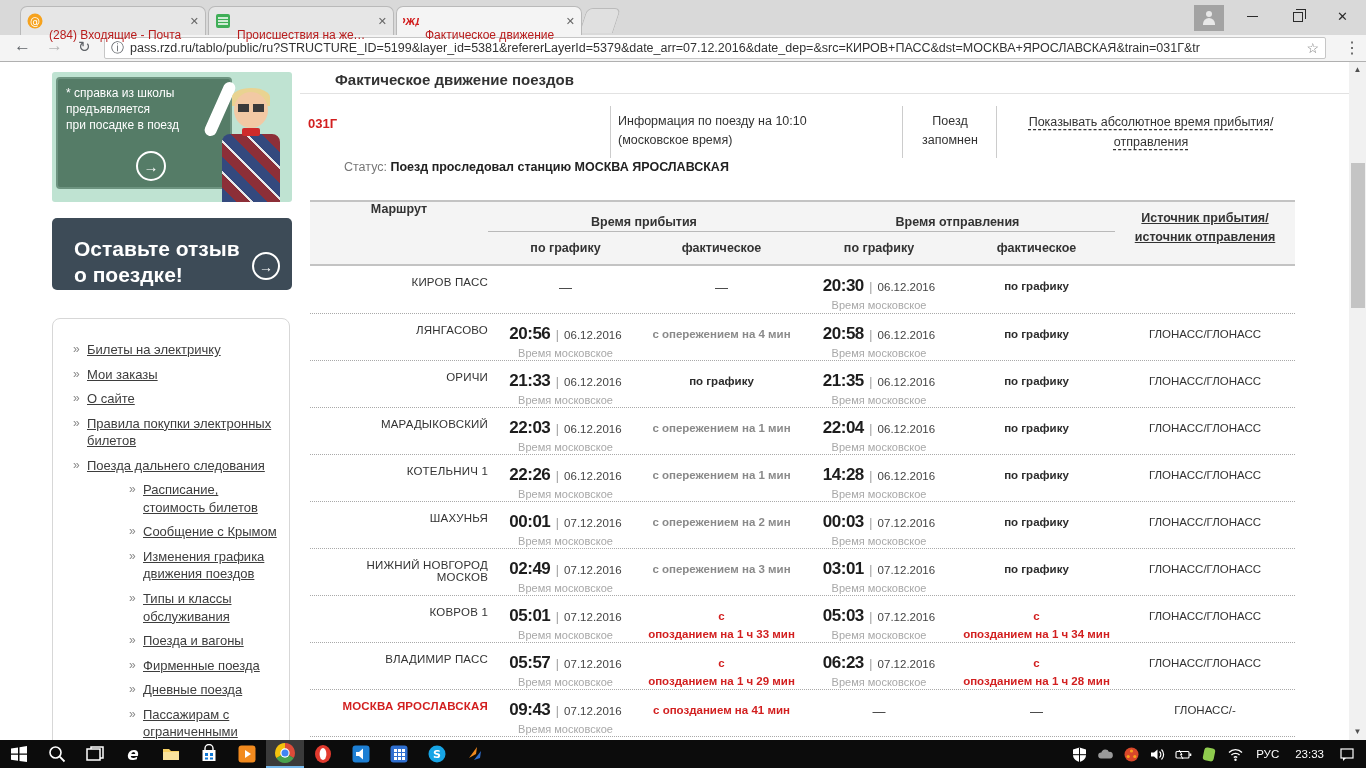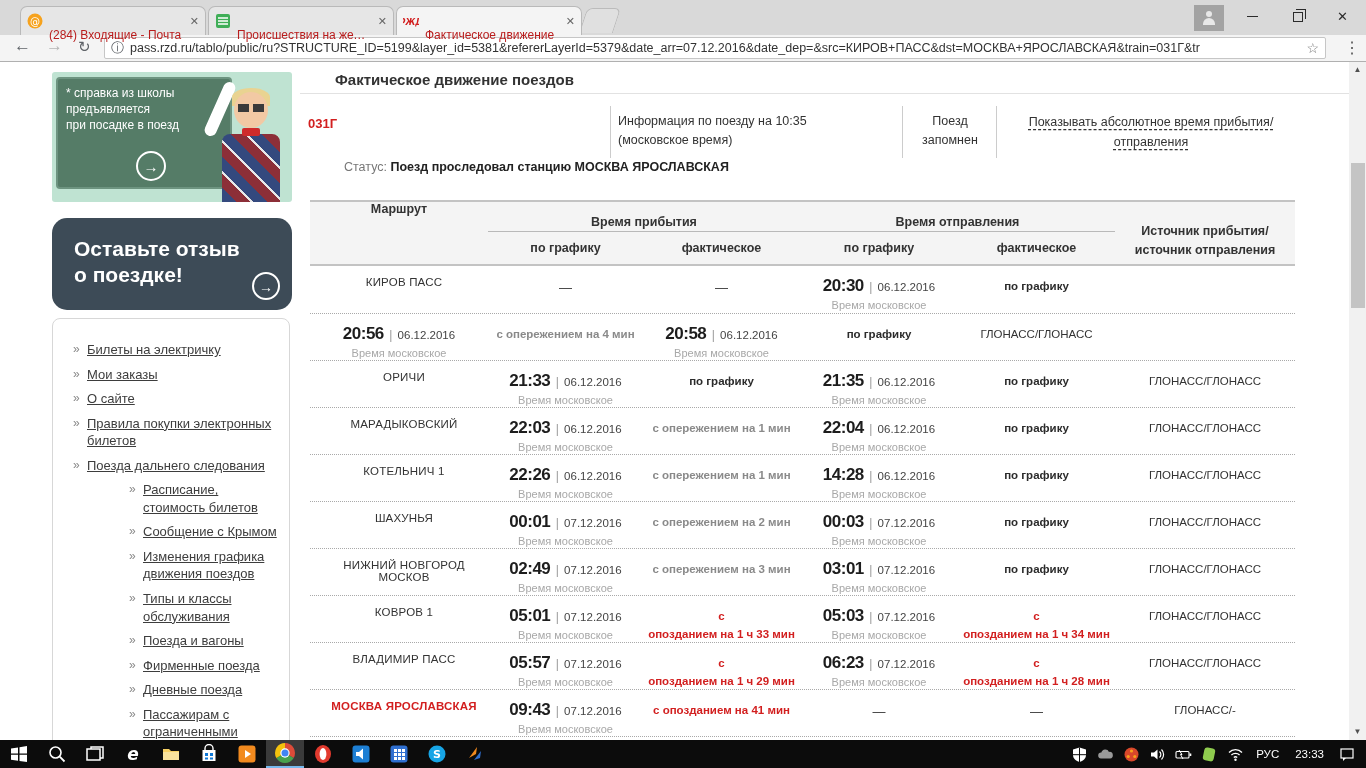--- a/index.html
+++ b/index.html
@@ -70,22 +70,22 @@
   .boy-head { position:absolute; left:22px; top:2px; width:34px; height:36px; border-radius:50%; background:#f2c9a4; }
   .boy-hair { position:absolute; left:20px; top:-2px; width:38px; height:18px; border-radius:50% 50% 0 0; background:#e9d391; }
   .boy-glasses { position:absolute; left:26px; top:14px; width:26px; height:8px;
                  border-left:11px solid #3a3a3a; border-right:11px solid #3a3a3a; }
   .boy-bow { position:absolute; left:30px; top:38px; width:18px; height:8px; background:#cf2b2b; border-radius:2px; }
   .boy-vest { position:absolute; left:10px; top:44px; width:58px; height:68px; border-radius:8px 8px 0 0;
               background:repeating-linear-gradient(45deg,#34497e 0 10px,#8c2f38 10px 20px,#e8e8e8 20px 22px); }
   .boy-arm { position:absolute; left:2px; top:-10px; width:12px; height:58px; background:#fff;
              border-radius:6px; transform:rotate(24deg); }
 
-  .feedback-banner { position:absolute; left:52px; top:156px; width:240px; height:92px; background:#3d4b57;
-                     border-radius:15px; color:#fff; }
+  .feedback-banner { position:absolute; left:52px; top:156px; width:240px; height:72px; background:#3d4b57;
+                     border-radius:5px; color:#fff; }
   .feedback-text { position:absolute; left:22px; top:18px; font-size:21px; font-weight:bold;
                    line-height:1.25; white-space:pre-line; }
   .feedback-arrow { position:absolute; right:12px; bottom:10px; width:28px; height:28px; border:2px solid #fff;
                     border-radius:50%; text-align:center; line-height:26px; font-size:14px; }
 
   .side-menu { position:absolute; left:52px; top:256px; width:238px; height:440px;
                border:1px solid #d7d7d7; border-radius:8px; background:#fff; padding:22px 8px 10px 20px;
                overflow:hidden; }
   .side-menu ul { list-style:none; }
   .mi { position:relative; margin-bottom:7px; font-size:13px; line-height:1.35; }
@@ -116,28 +116,28 @@
 
   
   .ttable { position:absolute; left:10px; top:138px; width:985px; }
   .tgrid { display:grid; grid-template-columns:178px 155px 157px 158px 157px 180px; }
   .thead { background:#f4f4f4; border-top:2px solid #c3c3c3; border-bottom:2px solid #c3c3c3;
            grid-template-rows:30px 32px; }
   .th { font-size:12.5px; font-weight:bold; color:#333; text-align:center; }
   .th-route { grid-column:1; grid-row:1; }
   .th-arr { grid-column:2/span 2; grid-row:1; padding-top:13px; border-bottom:1px solid #b9b9b9; }
   .th-dep { grid-column:4/span 2; grid-row:1; padding-top:13px; border-bottom:1px solid #b9b9b9; }
-  .th-src { grid-column:6; grid-row:1/span 2; padding-top:20px; white-space:pre-line; line-height:1.5; }
+  .th-src { grid-column:6; grid-row:1/span 2; padding-top:7px; white-space:pre-line; line-height:1.5;text-decoration:underline; }
   .th-sub { grid-row:2; padding-top:9px; }
 
   .trow { height:47px; border-top:1px dotted #a9a9a9; padding:0; }
   .trow:first-of-type { border-top:none; }
   .rows-end { border-top:1px dotted #a9a9a9; height:1px; }
   .cell { padding-top:10px; text-align:center; }
-  .cell.station { text-align:center; padding-left:10px; font-size:11.5px; color:#333; letter-spacing:.2px; }
+  .cell.station { text-align:right; padding-left:10px; font-size:11.5px; color:#333; letter-spacing:.2px; }
   .cell.station.red { color:#d21f1f; font-weight:bold; }
   .tval .t { font-size:17px; font-weight:bold; color:#1d1d1d; letter-spacing:-0.5px; }
   .tval .sep { font-size:12px; color:#999; margin:0 2px; }
   .tval .d { font-size:11.5px; color:#444; }
   .tval .tz { font-size:11px; color:#a8a8a8; margin-top:3px; }
   .dash { font-size:13px; color:#333; padding-top:14px; }
   .status { font-size:11.5px; font-weight:bold; white-space:pre-line; line-height:1.55; padding-top:12px; }
   .status.scheduled { color:#2b2b2b; }
   .status.early { color:#8a8a8a; }
   .status.late { color:#d21f1f; }
@@ -256,21 +256,21 @@
         </ul>
     </div>
 
     <div class="main">
       <div class="page-title">Фактическое движение поездов</div>
       <div class="title-rule"></div>
 
       <div class="train-head">
         <span class="train-no">031Г</span>
         <div class="vdiv" style="left:310px"></div>
-        <div class="train-info">Информация по поезду на 10:35
+        <div class="train-info">Информация по поезду на 10:10
 (московское время)</div>
         <div class="vdiv" style="left:602px"></div>
         <div class="train-memo">Поезд
 запомнен</div>
         <div class="vdiv" style="left:696px"></div>
         <div class="abs-link">Показывать абсолютное время прибытия/
 отправления</div>
       </div>
 
       <div class="status-line">
@@ -292,20 +292,21 @@
         </div>
         <div id="trows">
             <div class="tgrid trow">
               <div class="cell station">КИРОВ ПАСС</div>
               <div class="cell dash">—</div>
               <div class="cell dash">—</div>
               <div class="cell tval"><span class="t">20:30</span><span class="sep"> | </span><span class="d">06.12.2016</span><div class="tz">Время московское</div></div>
               <div class="cell status scheduled">по графику</div>
             </div>
             <div class="tgrid trow">
+              <div class="cell station">ЛЯНГАСОВО</div>
               <div class="cell tval"><span class="t">20:56</span><span class="sep"> | </span><span class="d">06.12.2016</span><div class="tz">Время московское</div></div>
               <div class="cell status early">с опережением на 4 мин</div>
               <div class="cell tval"><span class="t">20:58</span><span class="sep"> | </span><span class="d">06.12.2016</span><div class="tz">Время московское</div></div>
               <div class="cell status scheduled">по графику</div>
               <div class="cell source">ГЛОНАСС/ГЛОНАСС</div>
             </div>
             <div class="tgrid trow">
               <div class="cell station">ОРИЧИ</div>
               <div class="cell tval"><span class="t">21:33</span><span class="sep"> | </span><span class="d">06.12.2016</span><div class="tz">Время московское</div></div>
               <div class="cell status scheduled">по графику</div>

